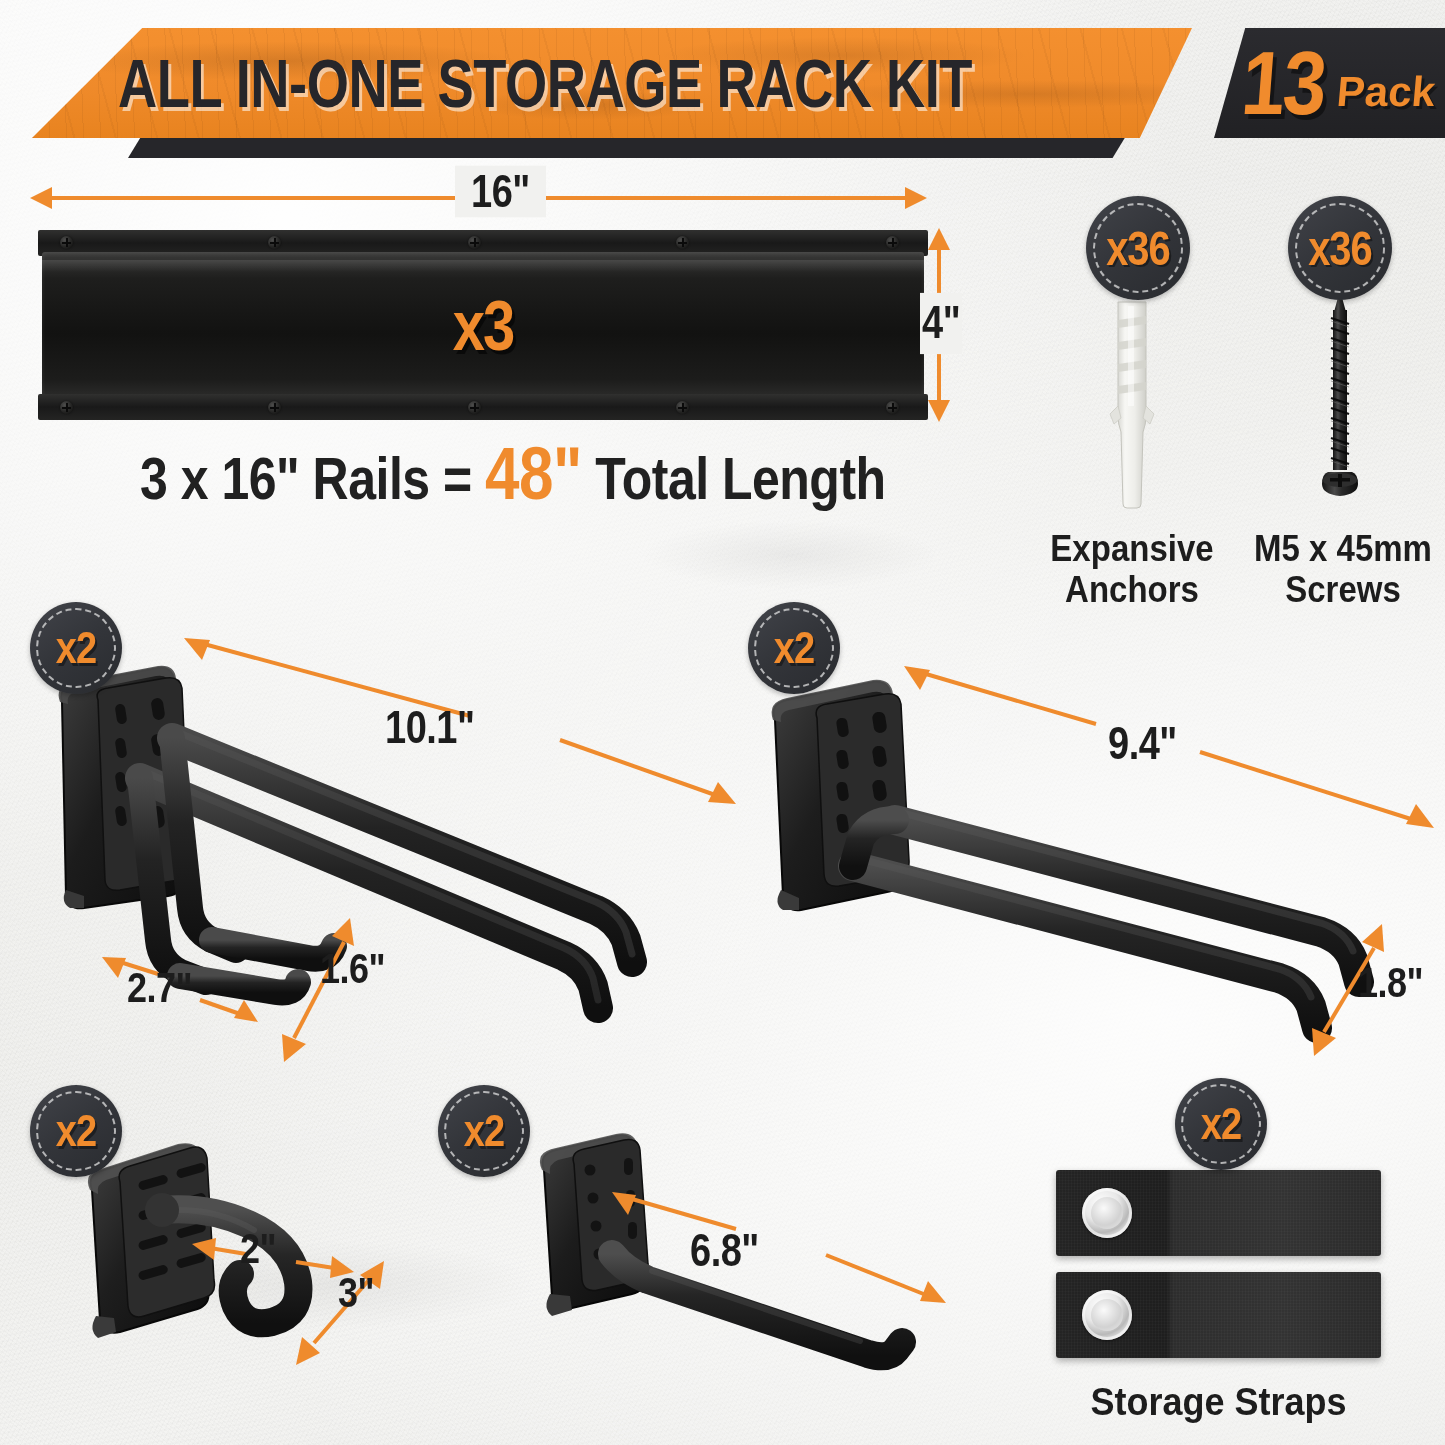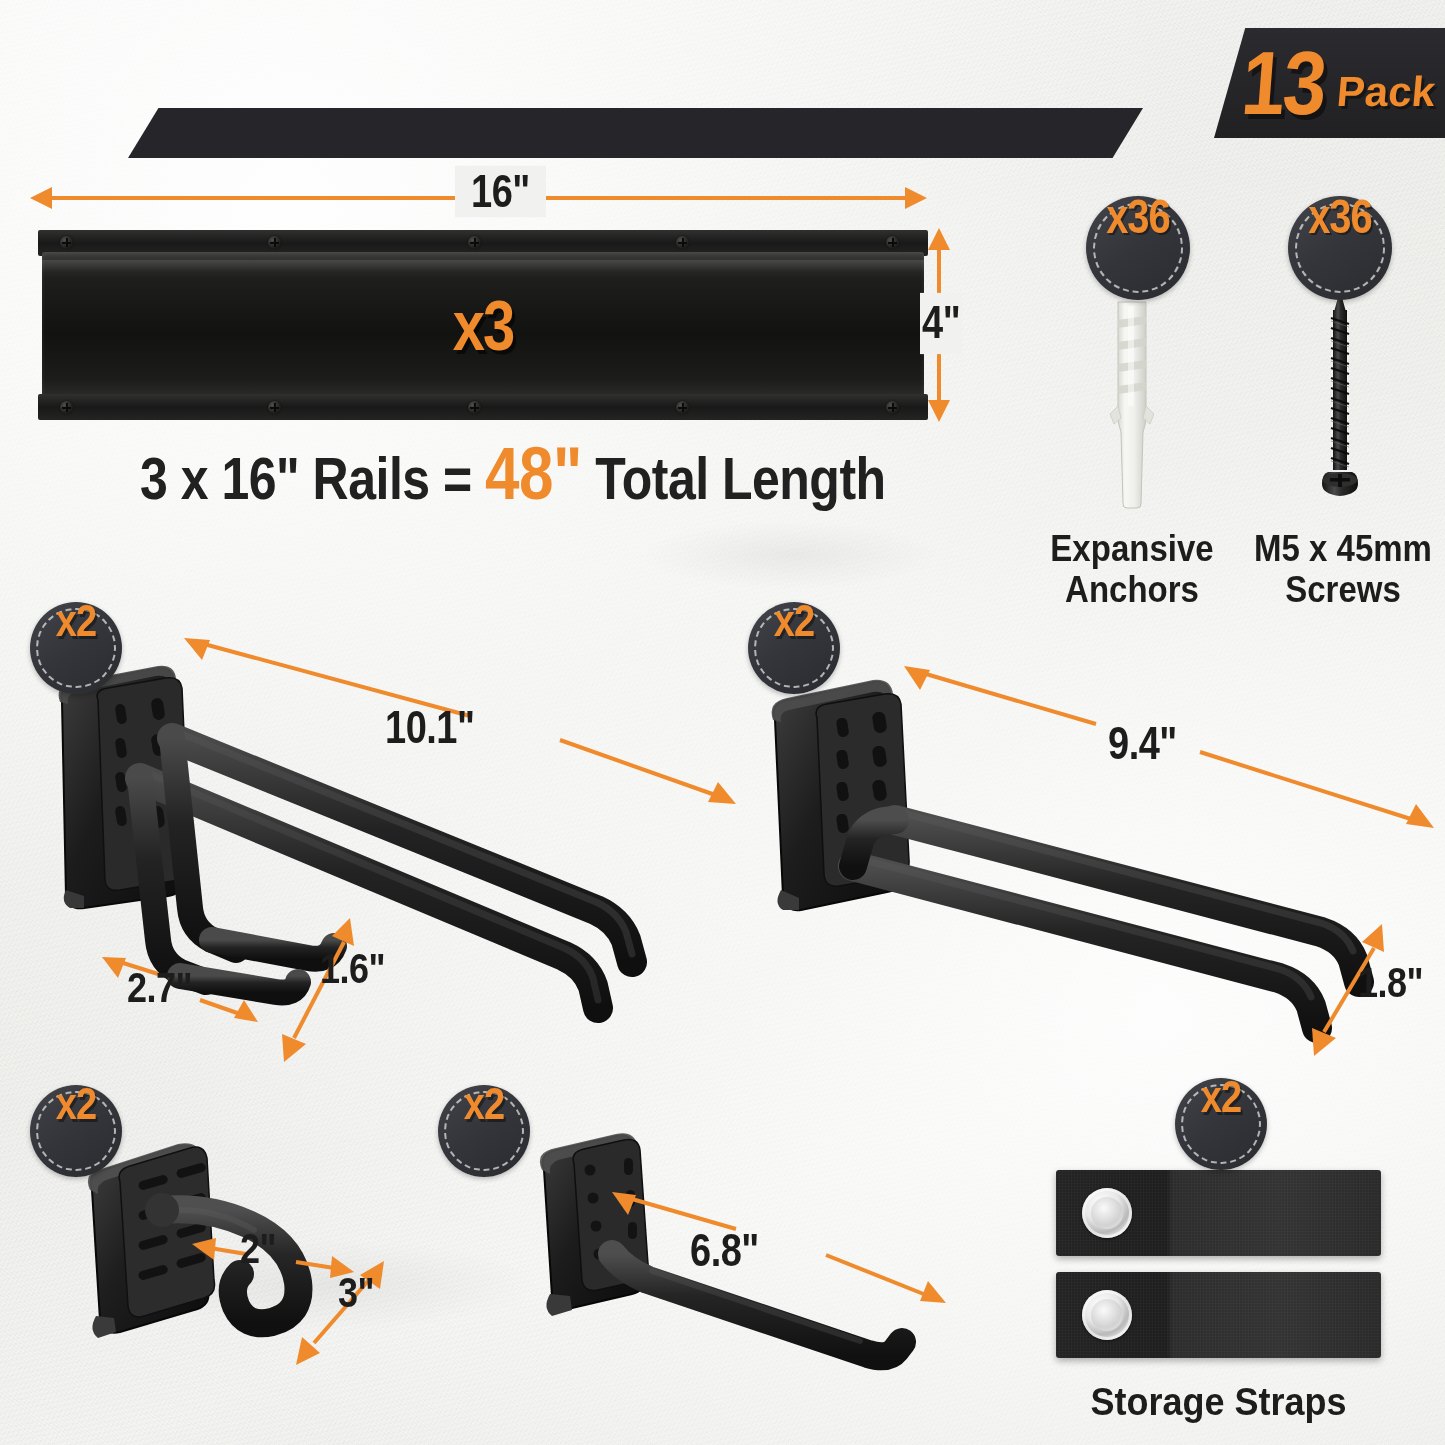--- a/index.html
+++ b/index.html
@@ -104,21 +104,21 @@
     text-shadow: 3px 3px 0 rgba(0,0,0,0.4);
     line-height: 1;
   }
 
   
   .badge {
     position: absolute;
     border-radius: 50%;
     background: linear-gradient(145deg, #42444a 0%, #33353a 48%, #292b2f 100%);
     display: flex;
-    align-items: flex-start;
+    align-items: center;
     justify-content: center;
     z-index: 30;
     box-shadow: 0 2px 5px rgba(0,0,0,0.25);
   }
   .badge::after {
     content: "";
     position: absolute;
     inset: 7%;
     border-radius: 50%;
     border: 2px dashed rgba(230,230,230,0.72);
@@ -302,20 +302,23 @@
 </head>
 <body>
 
 <div class="wall"></div>
 <div class="wall-smudge" style="left:120px;top:1240px;width:420px;height:90px;"></div>
 <div class="wall-smudge" style="left:640px;top:520px;width:300px;height:70px;"></div>
 
 <div class="banner-wrap">
   <div class="banner-shadow-orange"></div>
 
+  <div class="banner-orange">
+    <div class="banner-title">ALL IN-ONE STORAGE RACK KIT</div>
+  </div>
 
   <div class="banner-dark">
     <div class="banner-pack-num">13</div>
     <div class="banner-pack-word">Pack</div>
   </div>
 </div>
 
 <div class="dim-line-h" style="left:48px;top:196px;width:860px;"></div>
 <div class="arrow left" style="left:30px;top:187px;"></div>
 <div class="arrow right" style="left:905px;top:187px;"></div>

